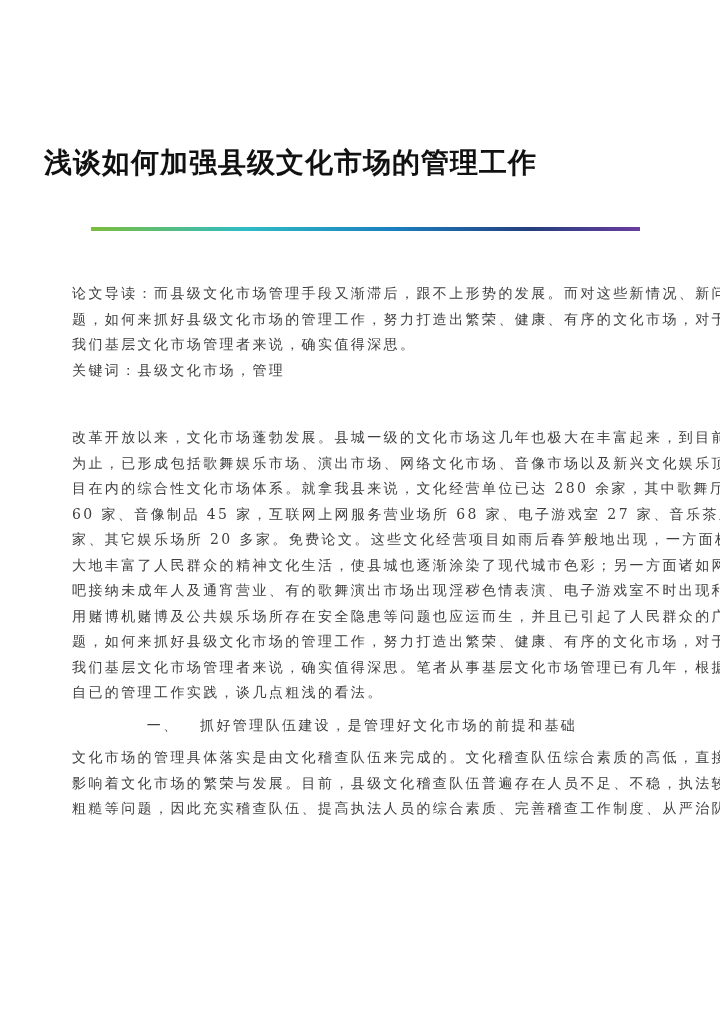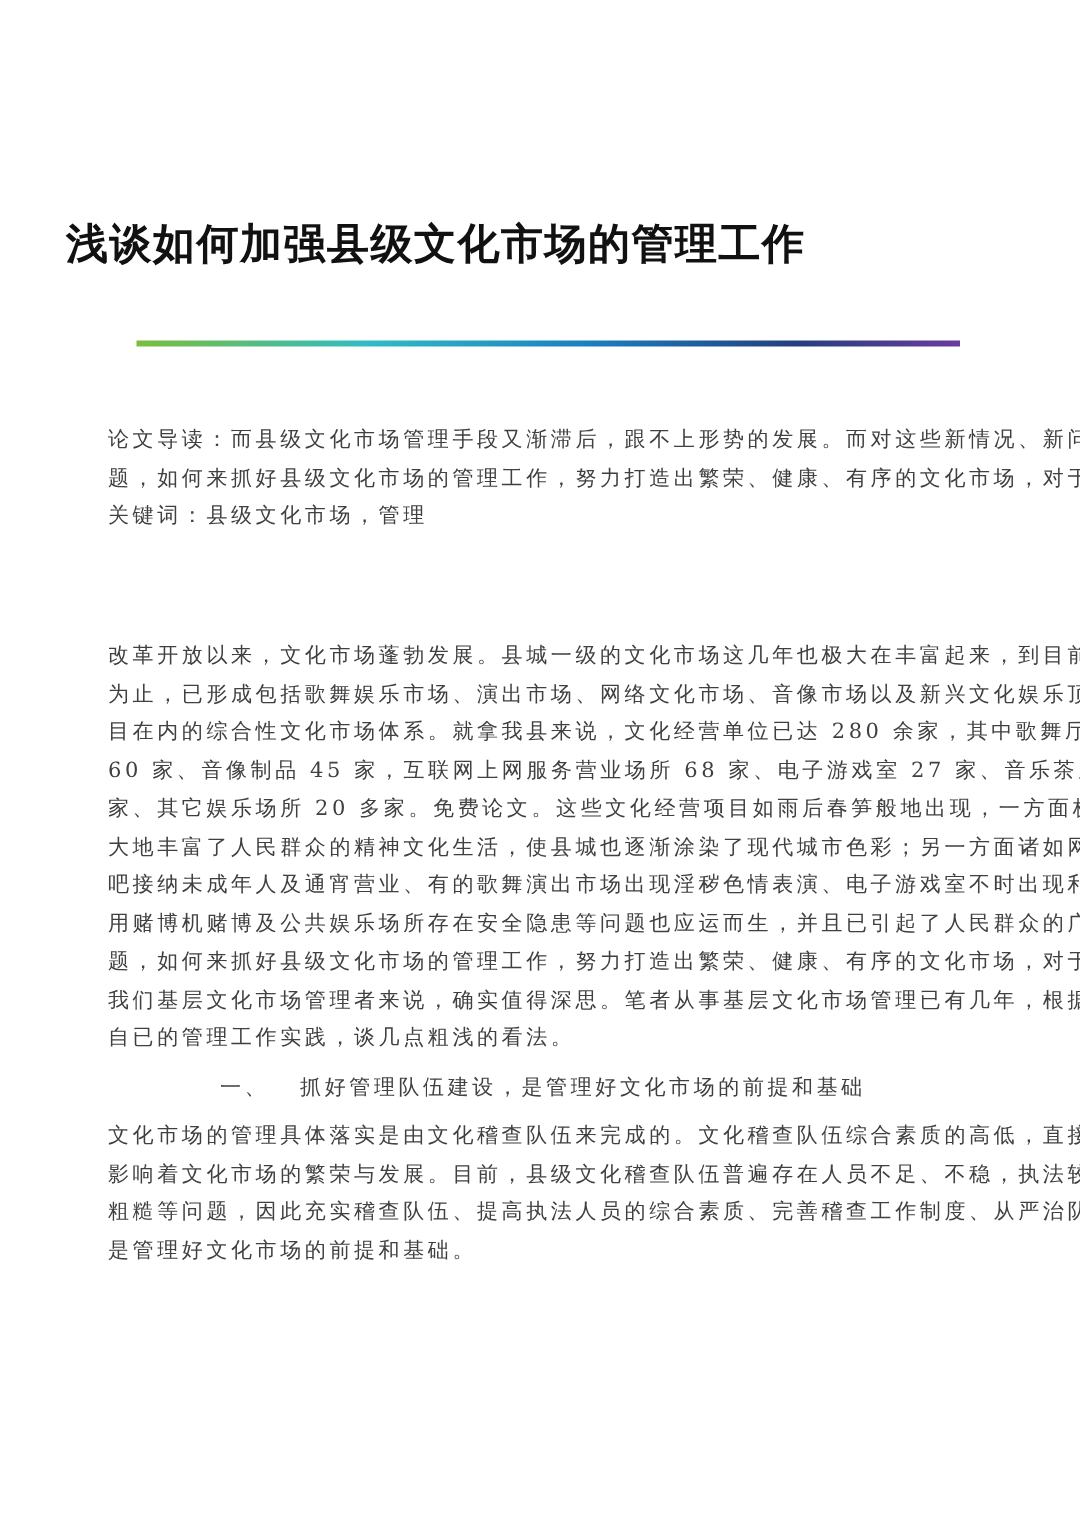--- a/index.html
+++ b/index.html
@@ -16,20 +16,21 @@
   </style>
 </head>
 <body>
 
 <div class="title">浅谈如何加强县级文化市场的管理工作</div>
 <div class="rule"></div>
 
 <div class="block" style="top:281px;">
   <div class="line">论文导读：而县级文化市场管理手段又渐滞后，跟不上形势的发展。而对这些新情况、新问</div>
   <div class="line">题，如何来抓好县级文化市场的管理工作，努力打造出繁荣、健康、有序的文化市场，对于</div>
+  <div class="line">我们基层文化市场管理者来说，确实值得深思。</div>
   <div class="line">关键词：县级文化市场，管理</div>
 </div>
 
 <div class="block" style="top:425px;">
   <div class="line">改革开放以来，文化市场蓬勃发展。县城一级的文化市场这几年也极大在丰富起来，到目前</div>
   <div class="line">为止，已形成包括歌舞娱乐市场、演出市场、网络文化市场、音像市场以及新兴文化娱乐顶</div>
   <div class="line">目在内的综合性文化市场体系。就拿我县来说，文化经营单位已达 280 余家，其中歌舞厅</div>
   <div class="line">60 家、音像制品 45 家，互联网上网服务营业场所 68 家、电子游戏室 27 家、音乐茶座 25</div>
   <div class="line">家、其它娱乐场所 20 多家。免费论文。这些文化经营项目如雨后春笋般地出现，一方面极</div>
   <div class="line">大地丰富了人民群众的精神文化生活，使县城也逐渐涂染了现代城市色彩；另一方面诸如网</div>
@@ -37,15 +38,14 @@
   <div class="line">用赌博机赌博及公共娱乐场所存在安全隐患等问题也应运而生，并且已引起了人民群众的广</div>
   <div class="line">题，如何来抓好县级文化市场的管理工作，努力打造出繁荣、健康、有序的文化市场，对于</div>
   <div class="line">我们基层文化市场管理者来说，确实值得深思。笔者从事基层文化市场管理已有几年，根据</div>
   <div class="line">自已的管理工作实践，谈几点粗浅的看法。</div>
   <div class="gap"></div>
   <div class="line" style="white-space:pre;text-align:center;">一、   抓好管理队伍建设，是管理好文化市场的前提和基础</div>
   <div class="gap"></div>
   <div class="line">文化市场的管理具体落实是由文化稽查队伍来完成的。文化稽查队伍综合素质的高低，直接</div>
   <div class="line">影响着文化市场的繁荣与发展。目前，县级文化稽查队伍普遍存在人员不足、不稳，执法较</div>
   <div class="line">粗糙等问题，因此充实稽查队伍、提高执法人员的综合素质、完善稽查工作制度、从严治队</div>
-  <div class="line">是管理好文化市场的前提和基础。</div>
   <div class="gap" style="height:12px;"></div>
 </div>
 
 </body></html>

